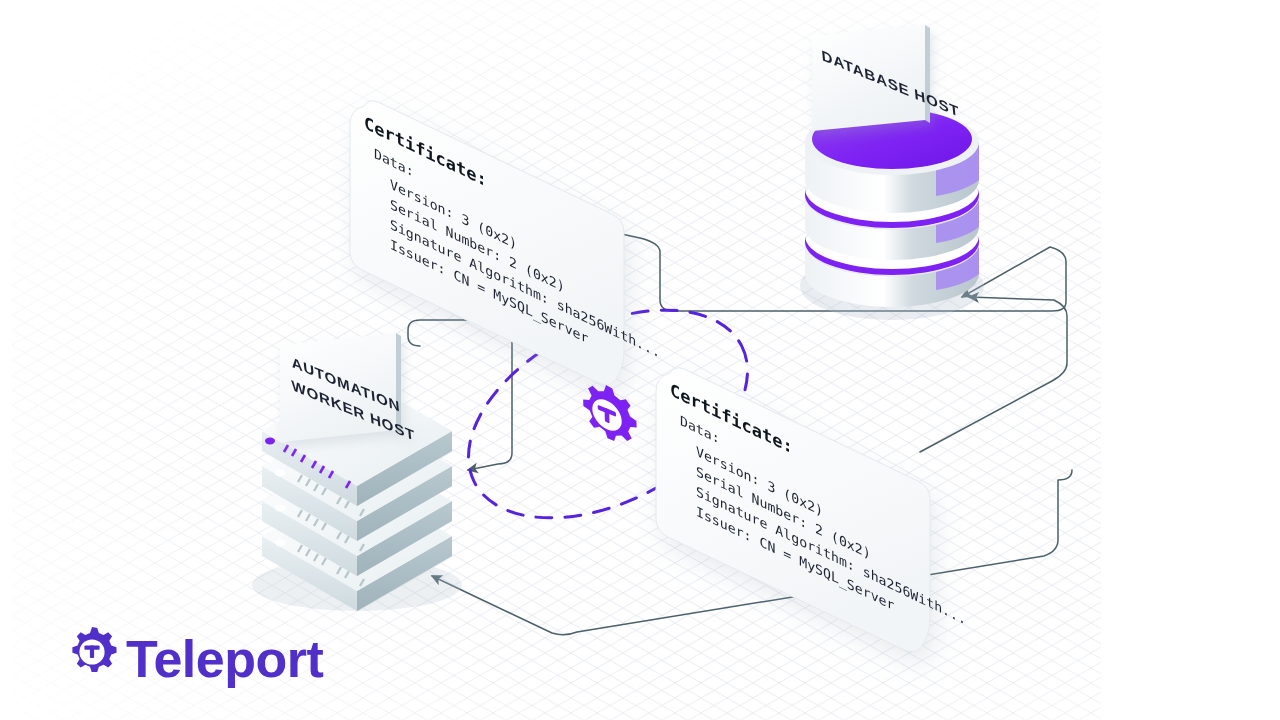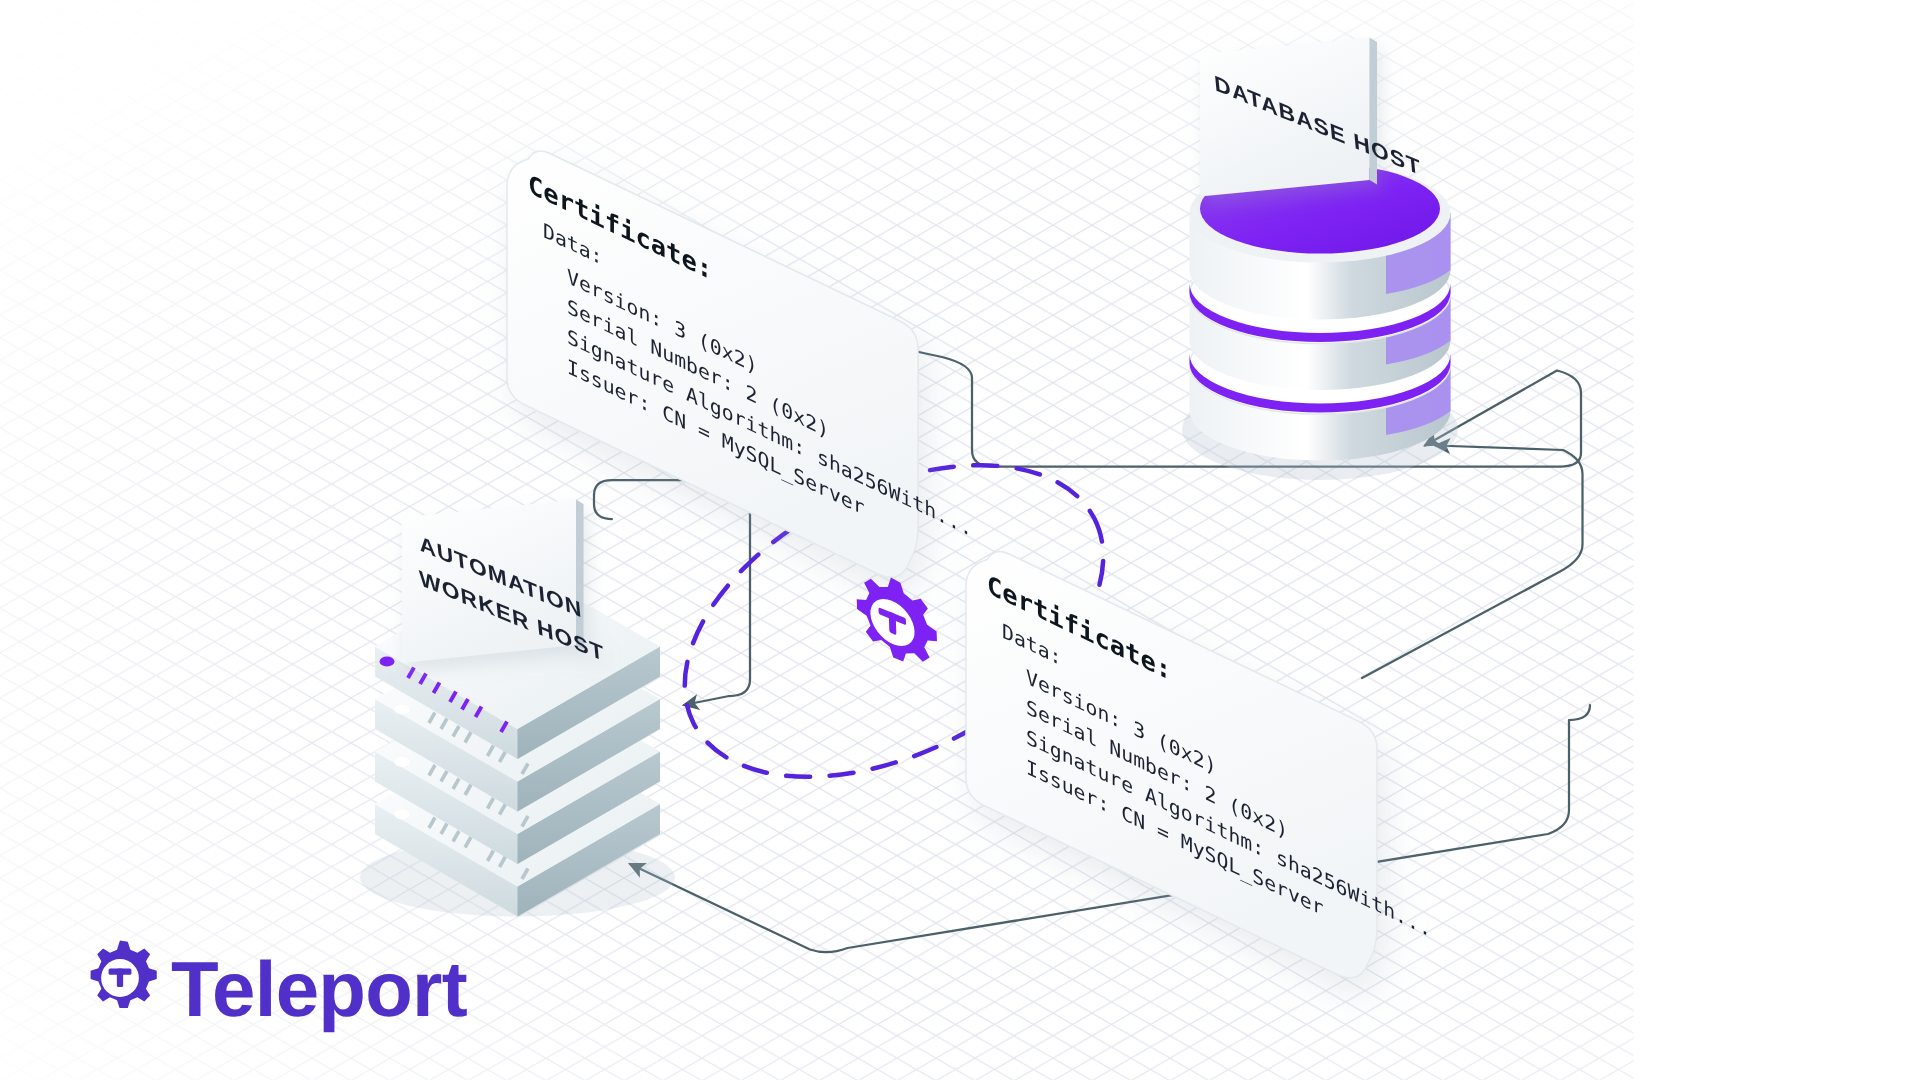--- a/index.html
+++ b/index.html
@@ -10,20 +10,21 @@
   }
   body {
     font-family: "Liberation Sans", sans-serif;
   }
   #stage {
     position: relative;
     width: 1089px;
     height: 720px;
     overflow: hidden;
     background: #ffffff;
+    margin-left: 12px;
   }
   #diagram-svg {
     position: absolute;
     left: 0;
     top: 0;
     width: 1280px;
     height: 720px;
     display: block;
   }
   .cert-text {

